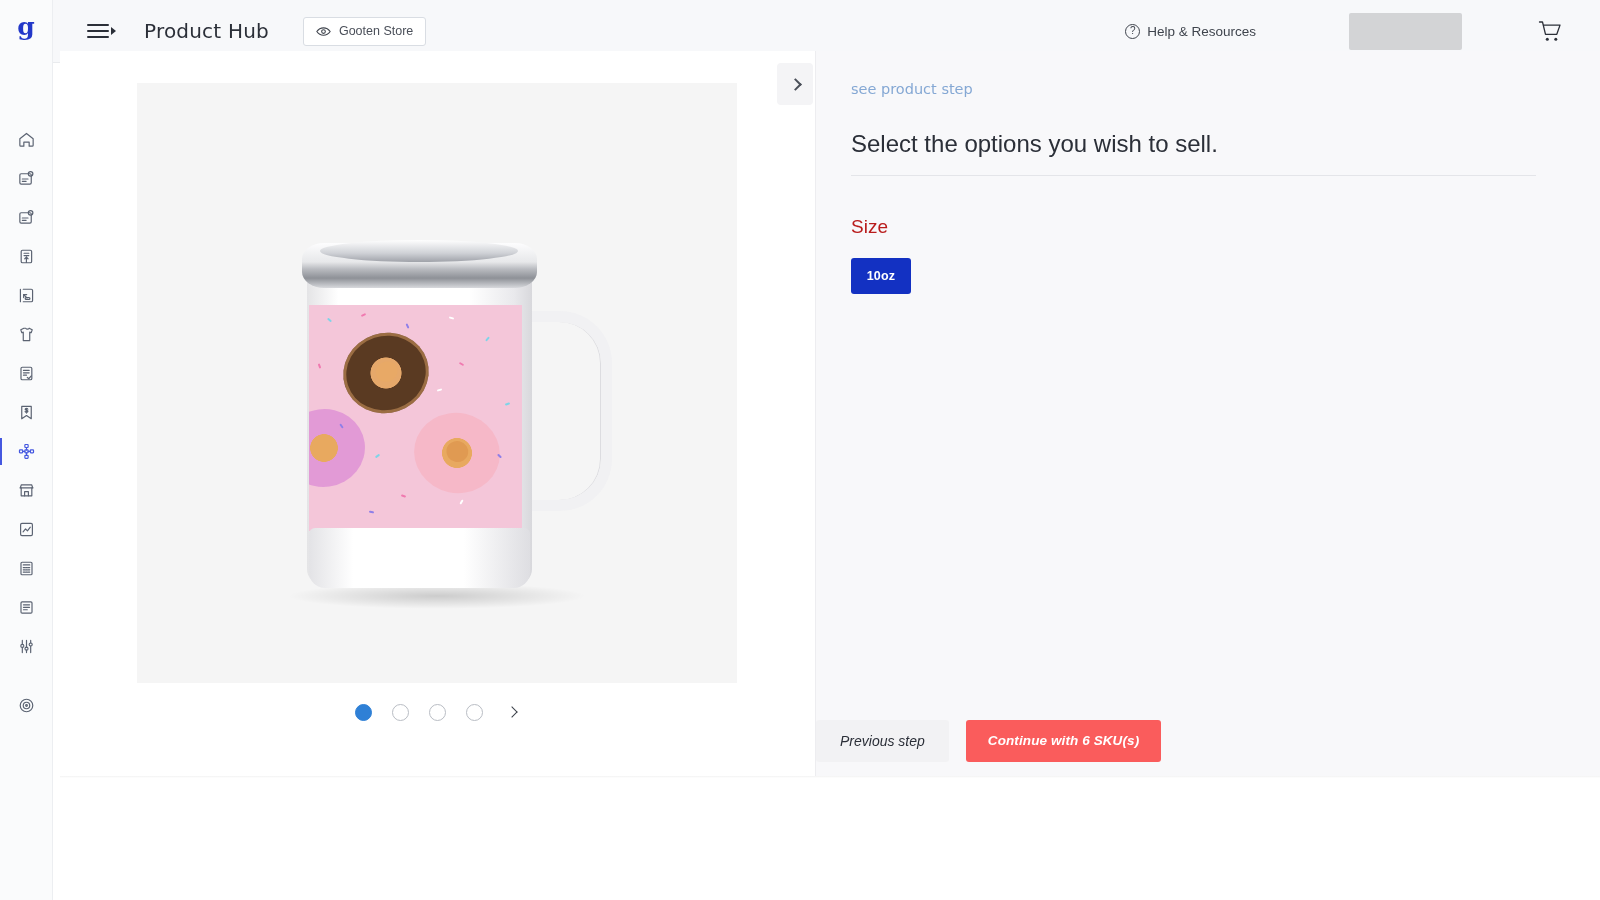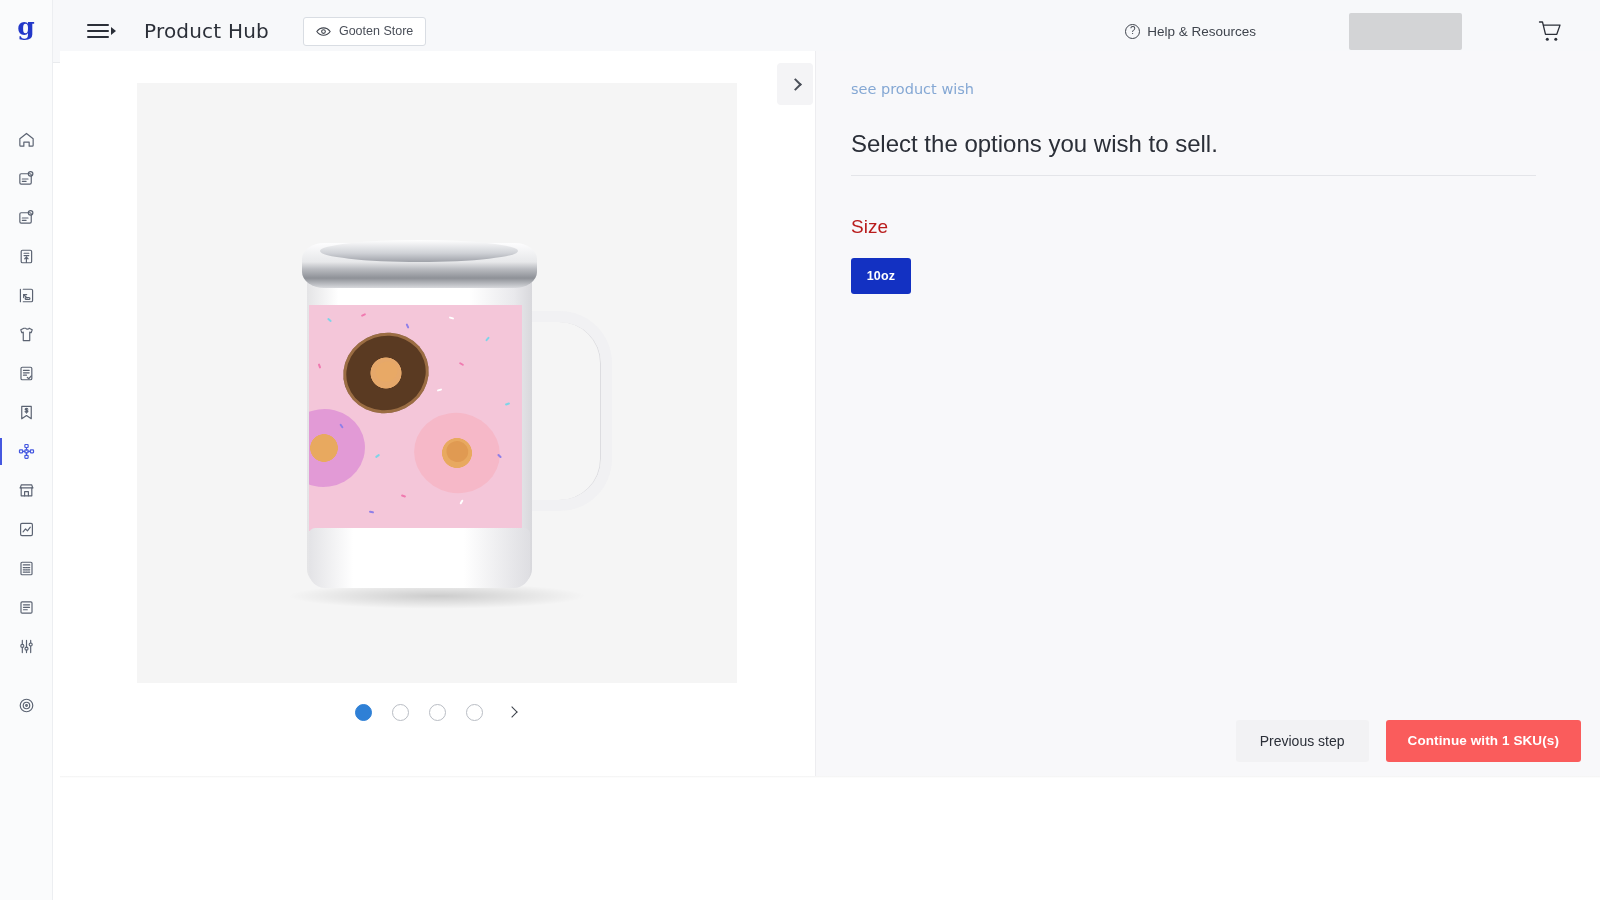--- a/index.html
+++ b/index.html
@@ -201,22 +201,22 @@
   .opt-chips { margin: 20px 0 0 35px; display: flex; gap: 10px; }
   .chip {
     height: 36px; min-width: 60px; padding: 0 8px;
     background: #1331c2; color: #ffffff; border-radius: 3px;
     display: flex; align-items: center; justify-content: center;
     font-size: 12.5px; font-weight: 700; letter-spacing: .2px;
   }
 
   .footer-bar {
     position: absolute; left: 0; bottom: 0; width: 785px; height: 71px;
-    display: flex; align-items: center; justify-content: flex-end;
-    padding-right: 20px; gap: 17px;
+    display: flex; align-items: center; justify-content: flex-start;
+    padding-right: 36px; gap: 17px; font-style: italic;
   }
   .btn-prev {
     height: 42px; padding: 0 24px; background: #f2f2f4; border-radius: 3px;
     display: flex; align-items: center; justify-content: center;
     font-size: 14px; color: #2b2f38;
   }
   .btn-continue {
     height: 42px; padding: 0 22px; background: #fa5c5c; border-radius: 3px;
     display: flex; align-items: center; justify-content: center;
     font-size: 13.5px; color: #ffffff; font-weight: 700; letter-spacing: .1px;
@@ -462,30 +462,30 @@
         <span class="dot-item"></span>
         <span class="dot-item"></span>
         <span class="dot-item"></span>
         <span class="dot-next">
           <span class="chev small"></span>
         </span>
       </div>
     </div>
 
     <div class="right-pane">
-      <div class="prod-link">see product wish</div>
+      <div class="prod-link">see product step</div>
       <div class="select-heading">Select the options you wish to sell.</div>
       <div class="divider"></div>
 
       <div class="opt-label">Size</div>
       <div class="opt-chips">
         <div class="chip">10oz</div>
       </div>
 
       <div class="footer-bar">
         <div class="btn-prev">Previous step</div>
-        <div class="btn-continue">Continue with 1 SKU(s)</div>
+        <div class="btn-continue">Continue with 6 SKU(s)</div>
       </div>
     </div>
   </div>
 
   <div class="card-bottom-shadow"></div>
 </div>
 
 </body></html>

